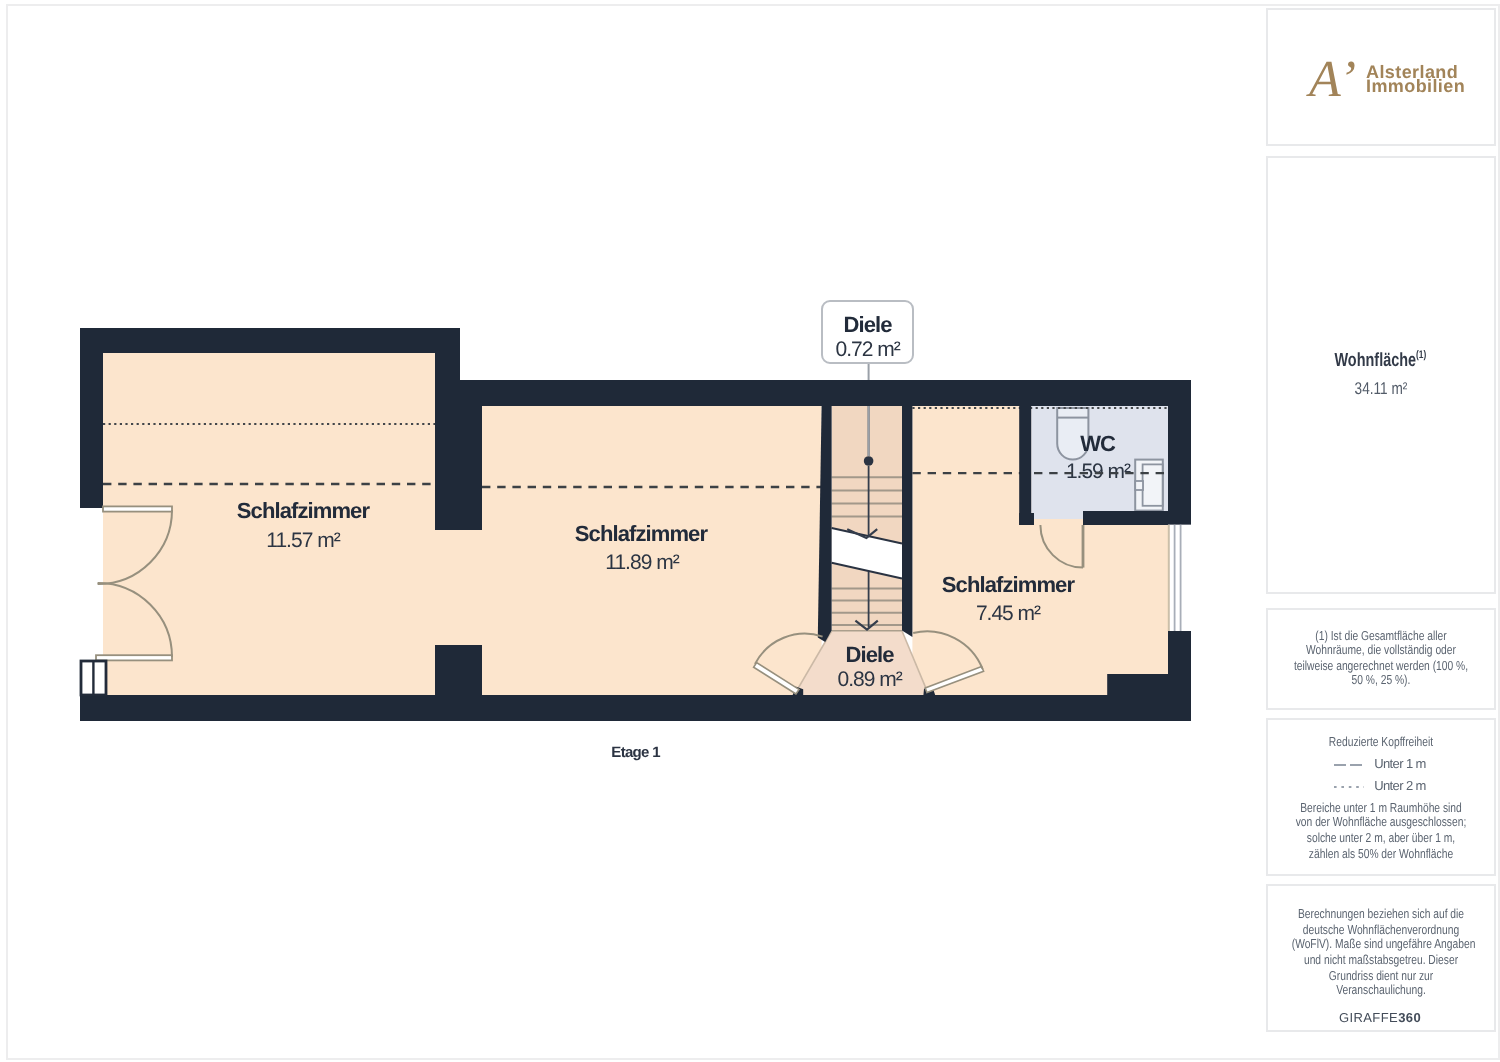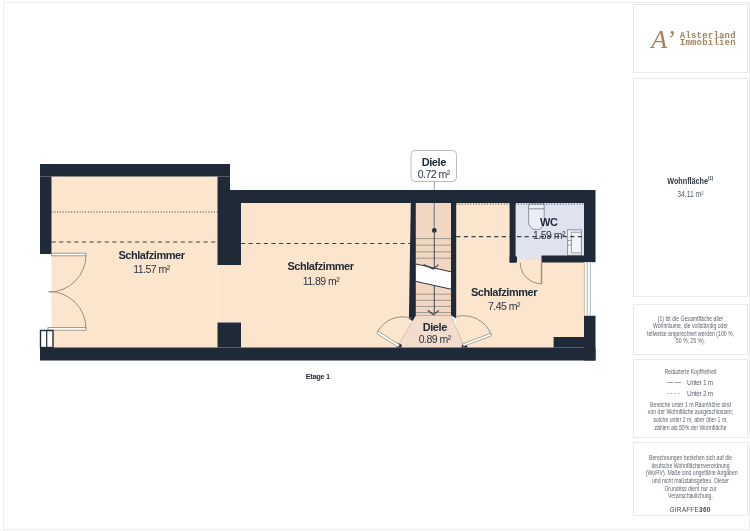--- a/index.html
+++ b/index.html
@@ -175,21 +175,21 @@
   </g>
 
   <text x="317.8" y="378.5" font-size="7.5" font-weight="bold" letter-spacing="-0.35" fill="#2b3342" text-anchor="middle">Etage 1</text>
 </svg>
 
 <div class="sbox" style="top:3.5px;height:69px;">
   <div style="display:flex;align-items:center;justify-content:center;height:100%;padding-top:4px;padding-left:7px;box-sizing:border-box;">
 
     <div style="font-family:'Liberation Serif',serif;font-style:italic;color:#a28459;font-size:26px;line-height:20px;">A’</div>
 
-    <div style="font-family:Liberation Mono, monospace;color:#a28459;font-size:9px;line-height:7.4px;font-weight:bold;margin-left:5px;letter-spacing:0.2px;">Alsterland<br>Immobilien</div>
+    <div style="font-family:Liberation Sans, sans-serif;color:#a28459;font-size:9px;line-height:7.4px;font-weight:bold;margin-left:5px;letter-spacing:0.2px;">Alsterland<br>Immobilien</div>
   </div>
 </div>
 
 <div class="sbox" style="top:77.5px;height:219.5px;">
   <div style="display:flex;flex-direction:column;align-items:center;justify-content:center;height:100%;">
     <div style="font-size:9.5px;font-weight:bold;color:#323a48;white-space:nowrap;transform:scaleX(0.76);">Wohnfläche<span style="font-size:5.5px;vertical-align:super;">(1)</span></div>
     <div style="font-size:8.5px;color:#525b68;margin-top:3px;transform:scaleX(0.8);">34.11 m²</div>
   </div>
 </div>
 

